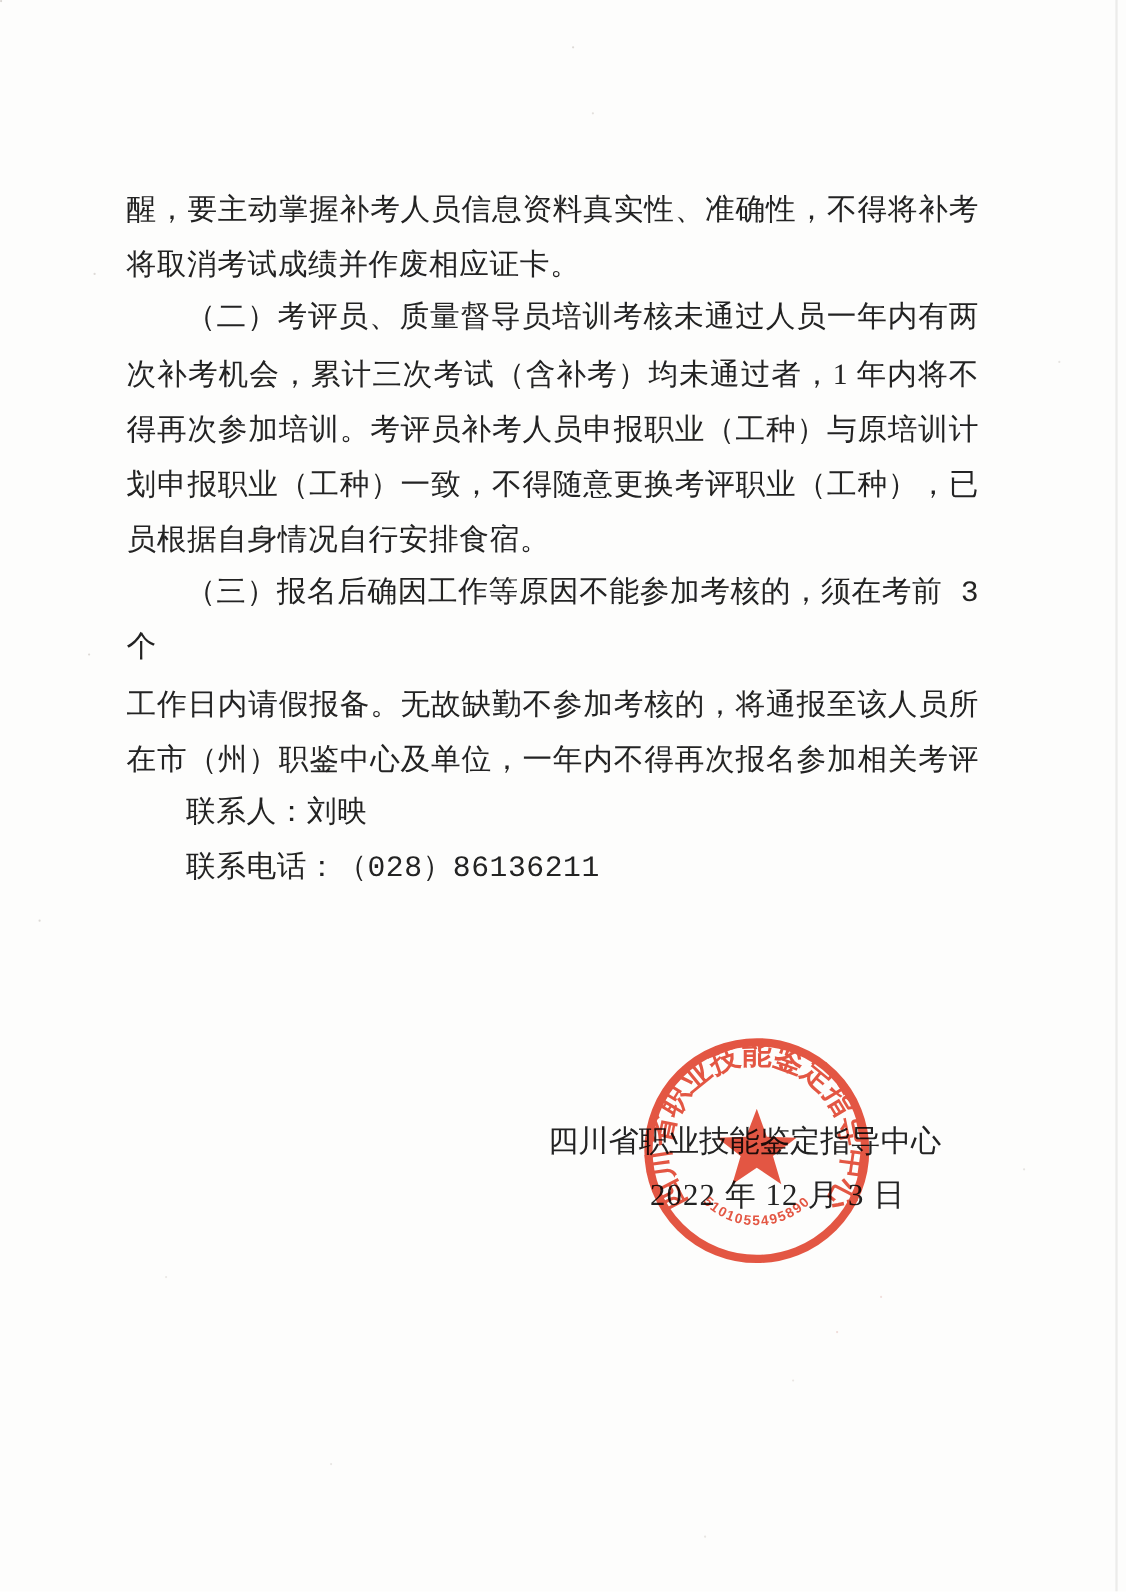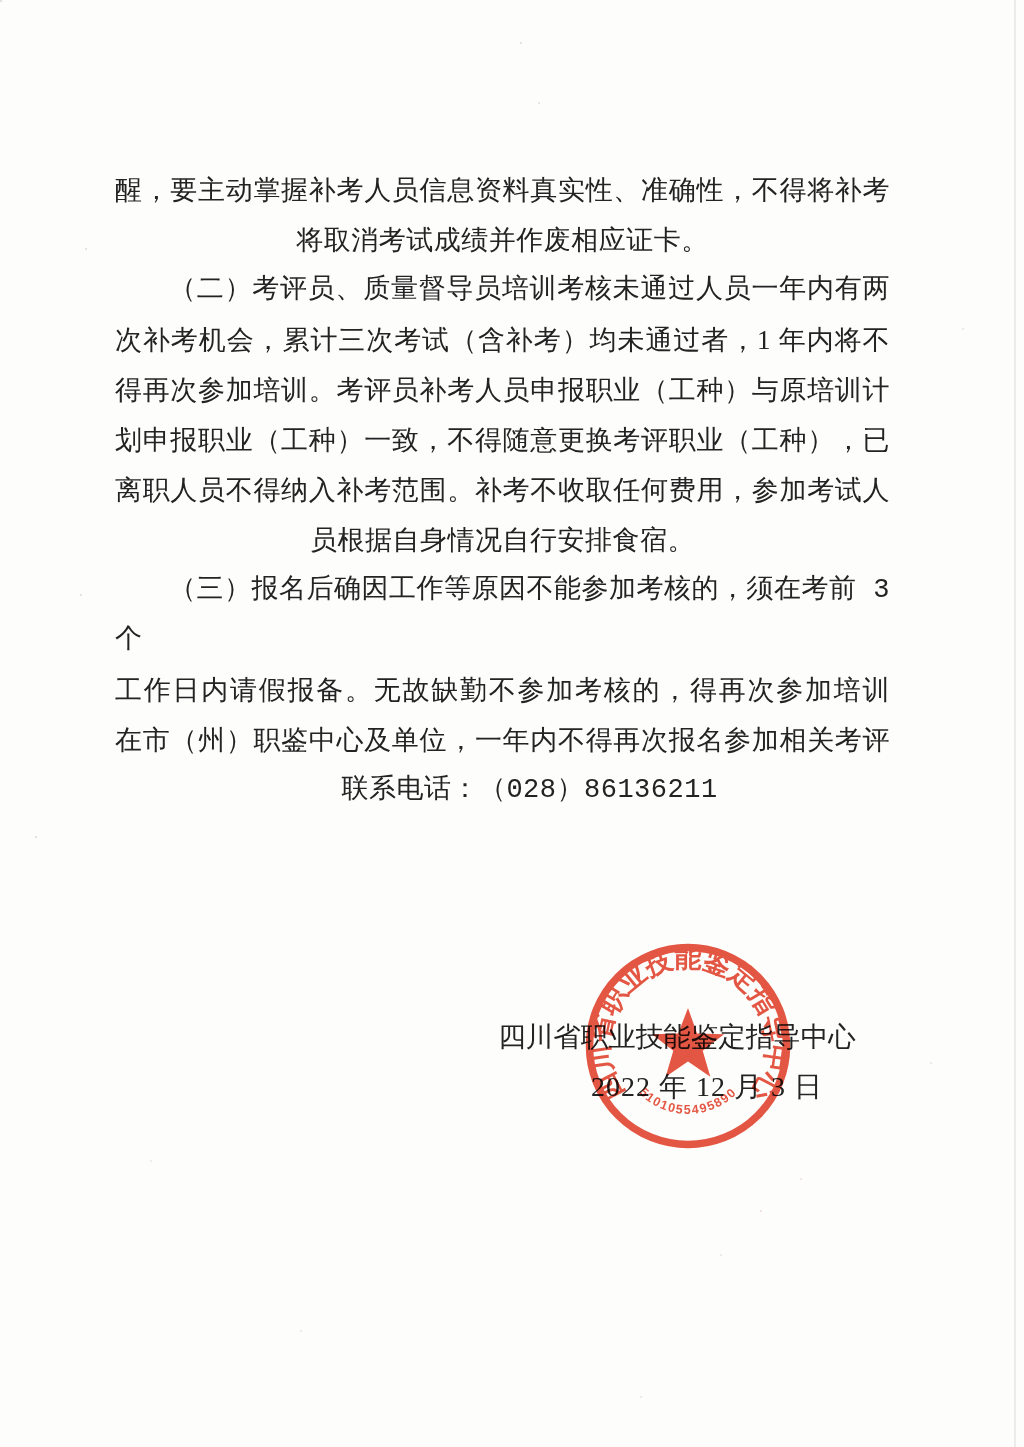--- a/index.html
+++ b/index.html
@@ -36,21 +36,21 @@
       150px 1160px 0 rgba(150,140,130,.18);
   }
   .doc{
     position:absolute;left:115px;top:165px;width:775px;
   }
   .ln{
     margin:0;
     font-size:27px;
     line-height:50px;
     letter-spacing:0.5px;
-    text-align:center;
+    text-align:left;
   }
   .fill{
     text-align:justify;
     text-align-last:justify;
   }
   .ind{ text-indent:54px;font-family:Liberation Mono, monospace; }
   .sig{
     position:absolute;left:497px;top:1012px;width:360px;
     text-align:center;
   }
@@ -85,25 +85,25 @@
   <div class="scan-edge"></div>
   <div class="scan-noise"></div>
 
   <div class="doc">
     <p class="ln fill">醒，要主动掌握补考人员信息资料真实性、准确性，不得将补考</p>
     <p class="ln">将取消考试成绩并作废相应证卡。</p>
     <p class="ln fill ind">（二）考评员、质量督导员培训考核未通过人员一年内有两</p>
     <p class="ln fill">次补考机会，累计三次考试（含补考）均未通过者，1 年内将不</p>
     <p class="ln fill">得再次参加培训。考评员补考人员申报职业（工种）与原培训计</p>
     <p class="ln fill">划申报职业（工种）一致，不得随意更换考评职业（工种），已</p>
-    <p class="ln fill">离职人员不得纳入补考范围。补考不收取任何费用，参加考试人</p>
     <p class="ln">员根据自身情况自行安排食宿。</p>
     <p class="ln fill ind">（三）报名后确因工作等原因不能参加考核的，须在考前 3 个</p>
-    <p class="ln fill">工作日内请假报备。无故缺勤不参加考核的，得再次参加培训</p>
+    <p class="ln fill">工作日内请假报备。无故缺勤不参加考核的，将通报至该人员所</p>
     <p class="ln fill">在市（州）职鉴中心及单位，一年内不得再次报名参加相关考评</p>
+    <p class="ln ind">联系人：刘映</p>
     <p class="ln ind">联系电话：（028）86136211</p>
   </div>
 
   <div class="sig">
     <p class="sig-org">四川省职业技能鉴定指导中心</p>
     <p class="sig-date">2022 年 12 月 3 日</p>
   </div>
 
   <div class="seal">
     <svg viewBox="0 0 212 212" xmlns="http://www.w3.org/2000/svg">

